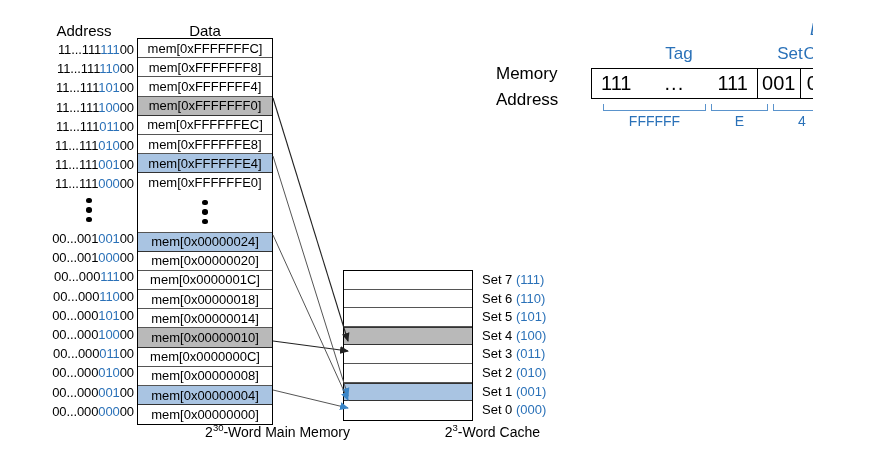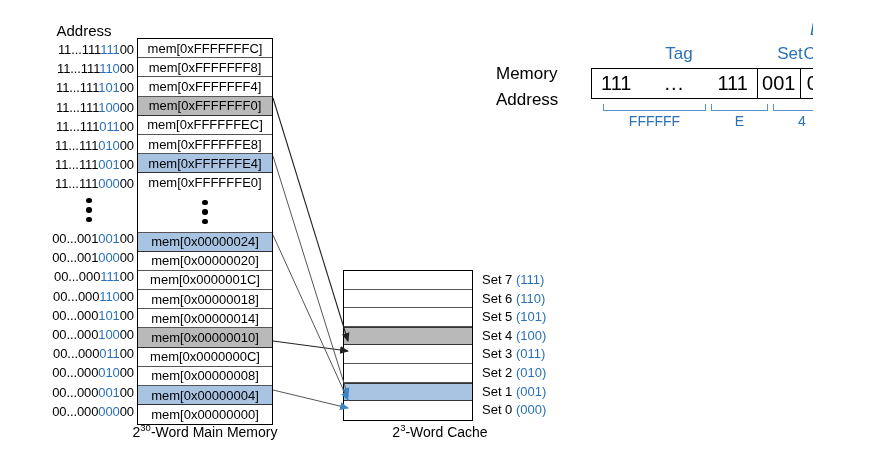--- a/index.html
+++ b/index.html
@@ -103,21 +103,21 @@
     color: #000;
     height: 18.6px;
     line-height: 18.6px;
   }
   .set-label .bits { color: #2a71b8; }
 
   
   .caption {
     font-size: 14px;
     white-space: nowrap;
-    text-align: center;
+    text-align: right;
     color: #000;
   }
   .caption sup { font-size: 9.5px; vertical-align: super; }
 
   
   .blue-label {
     color: #2a71b8;
     font-size: 17px;
     white-space: nowrap;
     text-align: center;
@@ -163,20 +163,21 @@
   }
 
   svg.arrows { position: absolute; left:0; top:0; pointer-events: none; }
 </style>
 </head>
 <body>
 
 <div id="canvas">
 
   <div class="abs col-head" style="left:34px; top:22px; width:100px;">Address</div>
+  <div class="abs col-head" style="left:137px; top:22px; width:136px;">Data</div>
 
   <div class="abs" id="addr-upper" style="left:24px; top:40px; width:110px;">
       <div class="addr-label" style="height: 19.2px; line-height: 19.2px;"><span>11...111</span><span class="set-bits">111</span><span>00</span></div>
       <div class="addr-label" style="height: 19.2px; line-height: 19.2px;"><span>11...111</span><span class="set-bits">110</span><span>00</span></div>
       <div class="addr-label" style="height: 19.2px; line-height: 19.2px;"><span>11...111</span><span class="set-bits">101</span><span>00</span></div>
       <div class="addr-label" style="height: 19.2px; line-height: 19.2px;"><span>11...111</span><span class="set-bits">100</span><span>00</span></div>
       <div class="addr-label" style="height: 19.2px; line-height: 19.2px;"><span>11...111</span><span class="set-bits">011</span><span>00</span></div>
       <div class="addr-label" style="height: 19.2px; line-height: 19.2px;"><span>11...111</span><span class="set-bits">010</span><span>00</span></div>
       <div class="addr-label" style="height: 19.2px; line-height: 19.2px;"><span>11...111</span><span class="set-bits">001</span><span>00</span></div>
       <div class="addr-label" style="height: 19.2px; line-height: 19.2px;"><span>11...111</span><span class="set-bits">000</span><span>00</span></div>

